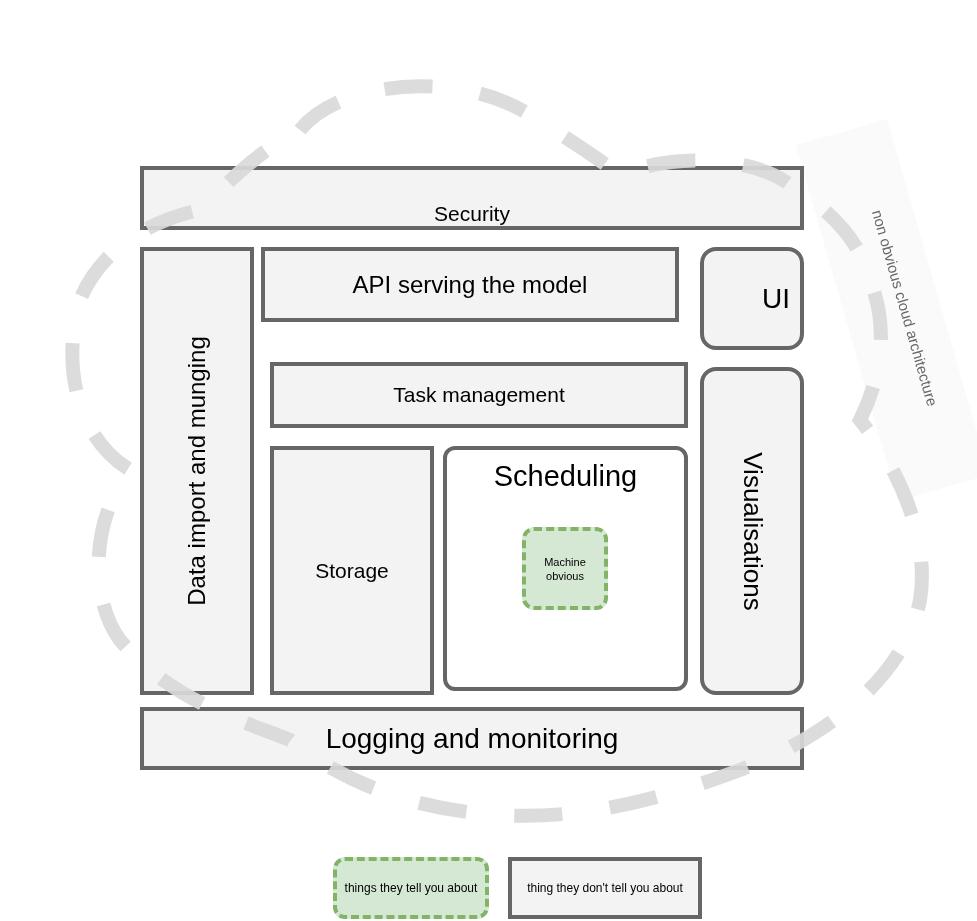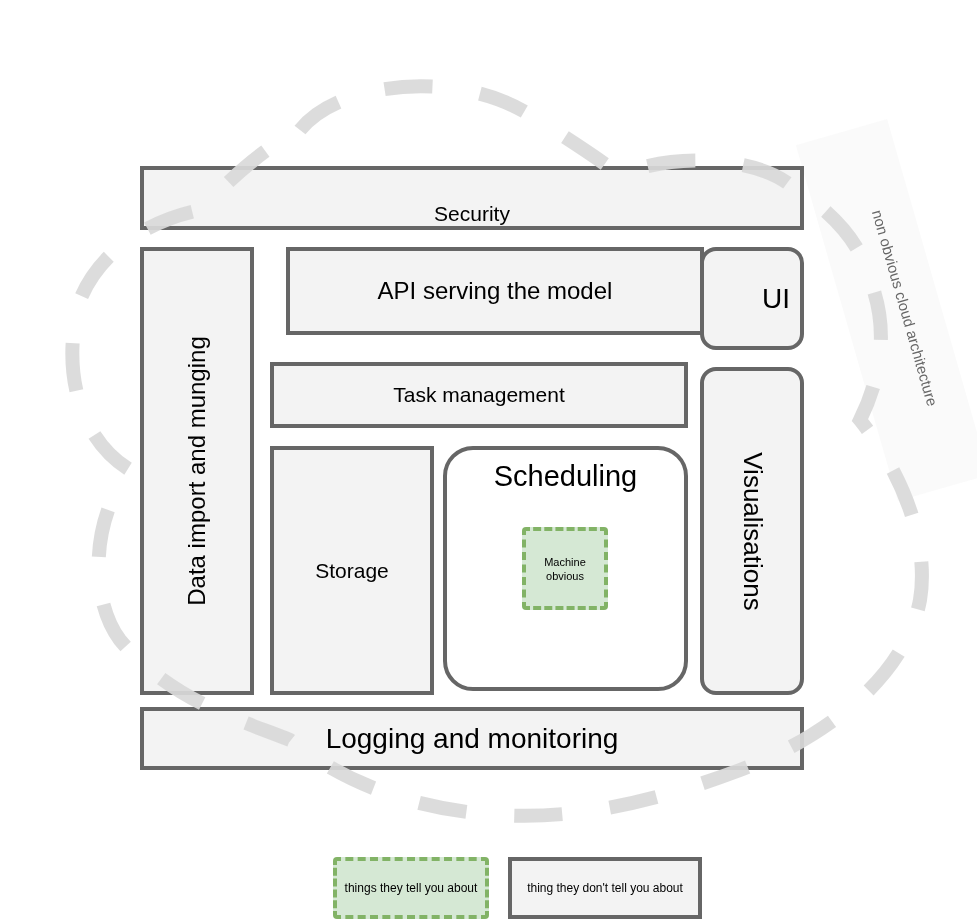--- a/index.html
+++ b/index.html
@@ -7,21 +7,21 @@
          font-family: "Liberation Sans", sans-serif; color: #000; }
   .box { position: absolute; box-sizing: border-box; background: #f3f3f3;
          border: 4px solid #666666; display: flex; align-items: center;
          justify-content: center; text-align: center; }
   .rounded { border-radius: 16px; }
   .label { white-space: nowrap; }
   .vert { transform: rotate(-90deg); }
   .vert-cw { transform: rotate(90deg); }
   #cloud { position: absolute; left: 0; top: 0; pointer-events: none; }
   .ml { position: absolute; box-sizing: border-box; background: #d5e8d4;
-        border: 4px dashed #82b366; border-radius: 4px; display: flex;
+        border: 4px dashed #82b366; border-radius: 12px; display: flex;
         align-items: center; justify-content: center; text-align: center;
         font-size: 11px; line-height: 14px; }
   .side-note { position: absolute; left: 845px; top: 125px; width: 95px; height: 370px;
                background: #fafafa; transform: rotate(-16deg); transform-origin: 50% 50%;
                opacity: 0.9; }
   .side-note-text { position: absolute; left: 905px; top: 308px; color: #666666;
                     font-size: 15px; white-space: nowrap;
                     transform: translate(-50%, -50%) rotate(74deg); }
 </style>
 </head>
@@ -31,41 +31,41 @@
 <div class="side-note-text">non obvious cloud architecture</div>
 
 <div class="box" style="left:140px; top:166px; width:664px; height:64px;align-items:flex-end;">
   <span class="label" style="font-size:21px;">Security</span>
 </div>
 
 <div class="box" style="left:140px; top:247px; width:114px; height:448px;">
   <span class="label vert" style="font-size:24px;">Data import and munging</span>
 </div>
 
-<div class="box" style="left:286px; top:247px; width:418px; height:88px;">
+<div class="box" style="left:261px; top:247px; width:418px; height:75px;">
   <span class="label" style="font-size:24px;">API serving the model</span>
 </div>
 
 <div class="box rounded" style="left:700px; top:247px; width:104px; height:103px;padding-left:48px;">
   <span class="label" style="font-size:28px;">UI</span>
 </div>
 
 <div class="box" style="left:270px; top:362px; width:418px; height:66px;">
   <span class="label" style="font-size:21px;">Task management</span>
 </div>
 
 <div class="box rounded" style="left:700px; top:367px; width:104px; height:328px;">
   <span class="label vert-cw" style="font-size:26px;">Visualisations</span>
 </div>
 
 <div class="box" style="left:270px; top:446px; width:164px; height:249px;">
   <span class="label" style="font-size:21px;">Storage</span>
 </div>
 
-<div class="box" style="left:443px; top:446px; width:245px; height:245px; background:#ffffff; border-radius:30px; align-items:flex-start;">
+<div class="box" style="left:443px; top:446px; width:245px; height:245px; background:#ffffff; border-radius:12px; align-items:flex-start;">
   <span class="label" style="font-size:29px; margin-top:10px;">Scheduling</span>
 </div>
 
 <div class="ml" style="left:522px; top:527px; width:86px; height:83px;">
   <div>
     <div>Machine</div>
     <div>obvious</div>
   </div>
 </div>
 

